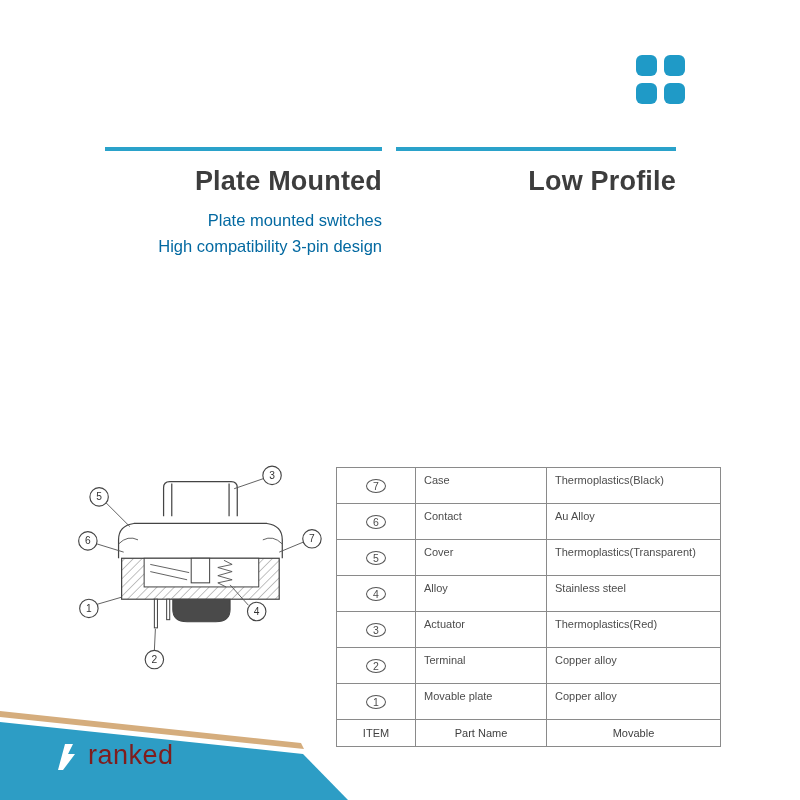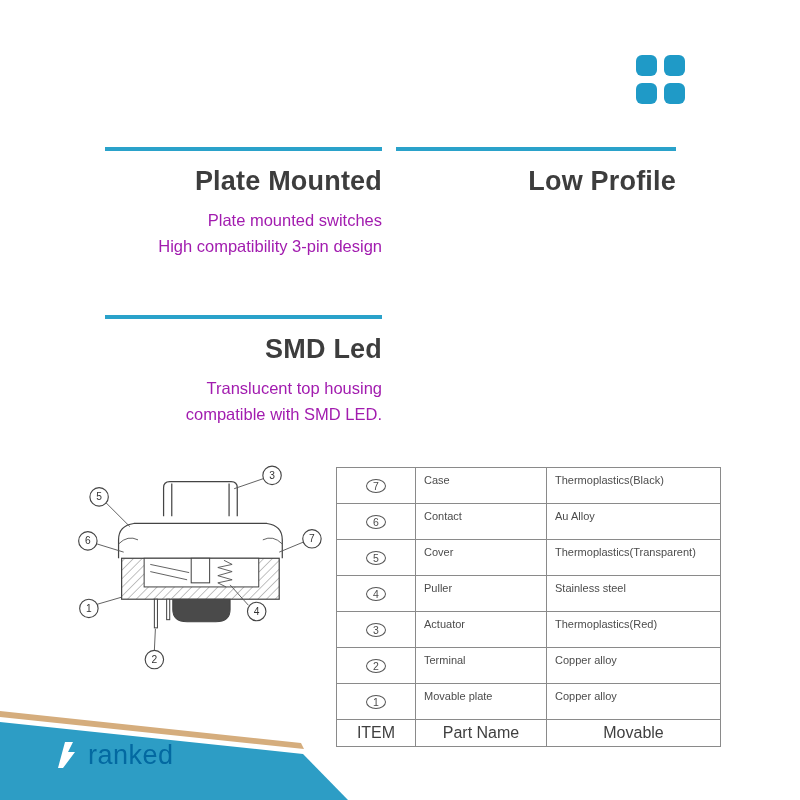--- a/index.html
+++ b/index.html
@@ -10,40 +10,40 @@
   .dots { position:absolute; left:636px; top:55px; display:grid; grid-template-columns:21px 21px; gap:7px; }
   .dot { width:21px; height:21px; background:#1f9ac7; border-radius:6px; }
 
   
   .feature { position:absolute; border-top:4px solid #2aa2ca; padding-top:15px;text-align:right; }
   .f1 { left:105px; top:147px; width:277px; }
   .f2 { left:396px; top:147px; width:280px; }
   .f3 { left:105px; top:315px; width:277px; }
   .f4 { left:413px; top:315px; width:280px; }
   .feature h2 { margin:0 0 11px 0; font-size:27px; font-weight:700; color:#3d3d3d; letter-spacing:.2px; }
-  .feature p  { margin:0; font-size:16.5px; line-height:1.55; color:#a21caf; white-space:pre-line; }
+  .feature p  { margin:0; font-size:16.5px; line-height:1.55; color:#0369a1; white-space:pre-line; }
 
   
   .diagram { position:absolute; left:68px; top:458px; width:272px; height:220px; }
   .ln  { fill:none; stroke:#444; stroke-width:1.2; }
   .thin{ fill:none; stroke:#555; stroke-width:0.9; }
   .callout-circle { fill:#fff; stroke:#444; stroke-width:1.1; }
   .callout-num { font-size:10px; fill:#333; text-anchor:middle; }
 
   
   .parts { position:absolute; left:336px; top:467px; width:385px; border-collapse:collapse; table-layout:fixed; font-size:11px; color:#4c4c4c; }
   .parts td { border:1px solid #8a8a8a; height:23px; padding:0 0 12px 8px; overflow:hidden; white-space:nowrap; }
   .parts td.c-item { width:78px; text-align:center; padding:0; }
   .parts td.c-part { width:122px; }
   .oval { display:inline-block; min-width:20px; height:14px; line-height:13px; border:1px solid #555; border-radius:50%; font-size:10.5px; padding:0 3px; box-sizing:border-box; text-align:center; }
-  .parts tr.footer td { height:26px; font-size:16px; color:#3f3f3f; text-align:center; padding:0; }
+  .parts tr.footer td { height:26px; font-size:11px; color:#3f3f3f; text-align:center; padding:0; }
 
   
   .banner { position:absolute; left:0; bottom:0; width:800px; height:95px; display:block; }
-  .brand { position:absolute; left:54px; top:740px; display:flex; gap:10px; color:#0369a1; }
+  .brand { position:absolute; left:54px; top:740px; display:flex; align-items:center; gap:10px; color:#7f1d1d; }
   .brand-name { font-size:27px; letter-spacing:.5px; }
 </style>
 </head>
 <body>
 
 <div class="page">
 
   <div class="dots">
     <div class="dot"></div>
     <div class="dot"></div>
@@ -51,25 +51,20 @@
     <div class="dot"></div>
   </div>
 
   <div class="feature f1">
     <h2>Plate Mounted</h2>
     <p>Plate mounted switches
 High compatibility 3-pin design</p>
   </div>
   <div class="feature f2">
     <h2>Low Profile</h2>
-  </div>
-  <div class="feature f3">
-    <h2>SMD Led</h2>
-    <p>Translucent top housing
-compatible with SMD LED.</p>
   </div>
 
   <svg class="diagram" viewBox="0 0 265 215">
     <defs>
       <pattern id="hatch" width="6" height="6" patternTransform="rotate(45)" patternUnits="userSpaceOnUse">
         <line x1="0" y1="0" x2="0" y2="6" stroke="#888" stroke-width="1"></line>
       </pattern>
     </defs>
 
     <path class="ln" d="M93,57 L93,29 Q93,23 99,23 L159,23 Q165,23 165,29 L165,57"></path>
@@ -136,21 +131,21 @@
         <td class="c-part">Contact</td>
         <td class="c-mat">Au Alloy</td>
       </tr>
       <tr>
         <td class="c-item"><span class="oval">5</span></td>
         <td class="c-part">Cover</td>
         <td class="c-mat">Thermoplastics(Transparent)</td>
       </tr>
       <tr>
         <td class="c-item"><span class="oval">4</span></td>
-        <td class="c-part">Puller</td>
+        <td class="c-part">Alloy</td>
         <td class="c-mat">Stainless steel</td>
       </tr>
       <tr>
         <td class="c-item"><span class="oval">3</span></td>
         <td class="c-part">Actuator</td>
         <td class="c-mat">Thermoplastics(Red)</td>
       </tr>
       <tr>
         <td class="c-item"><span class="oval">2</span></td>
         <td class="c-part">Terminal</td>

